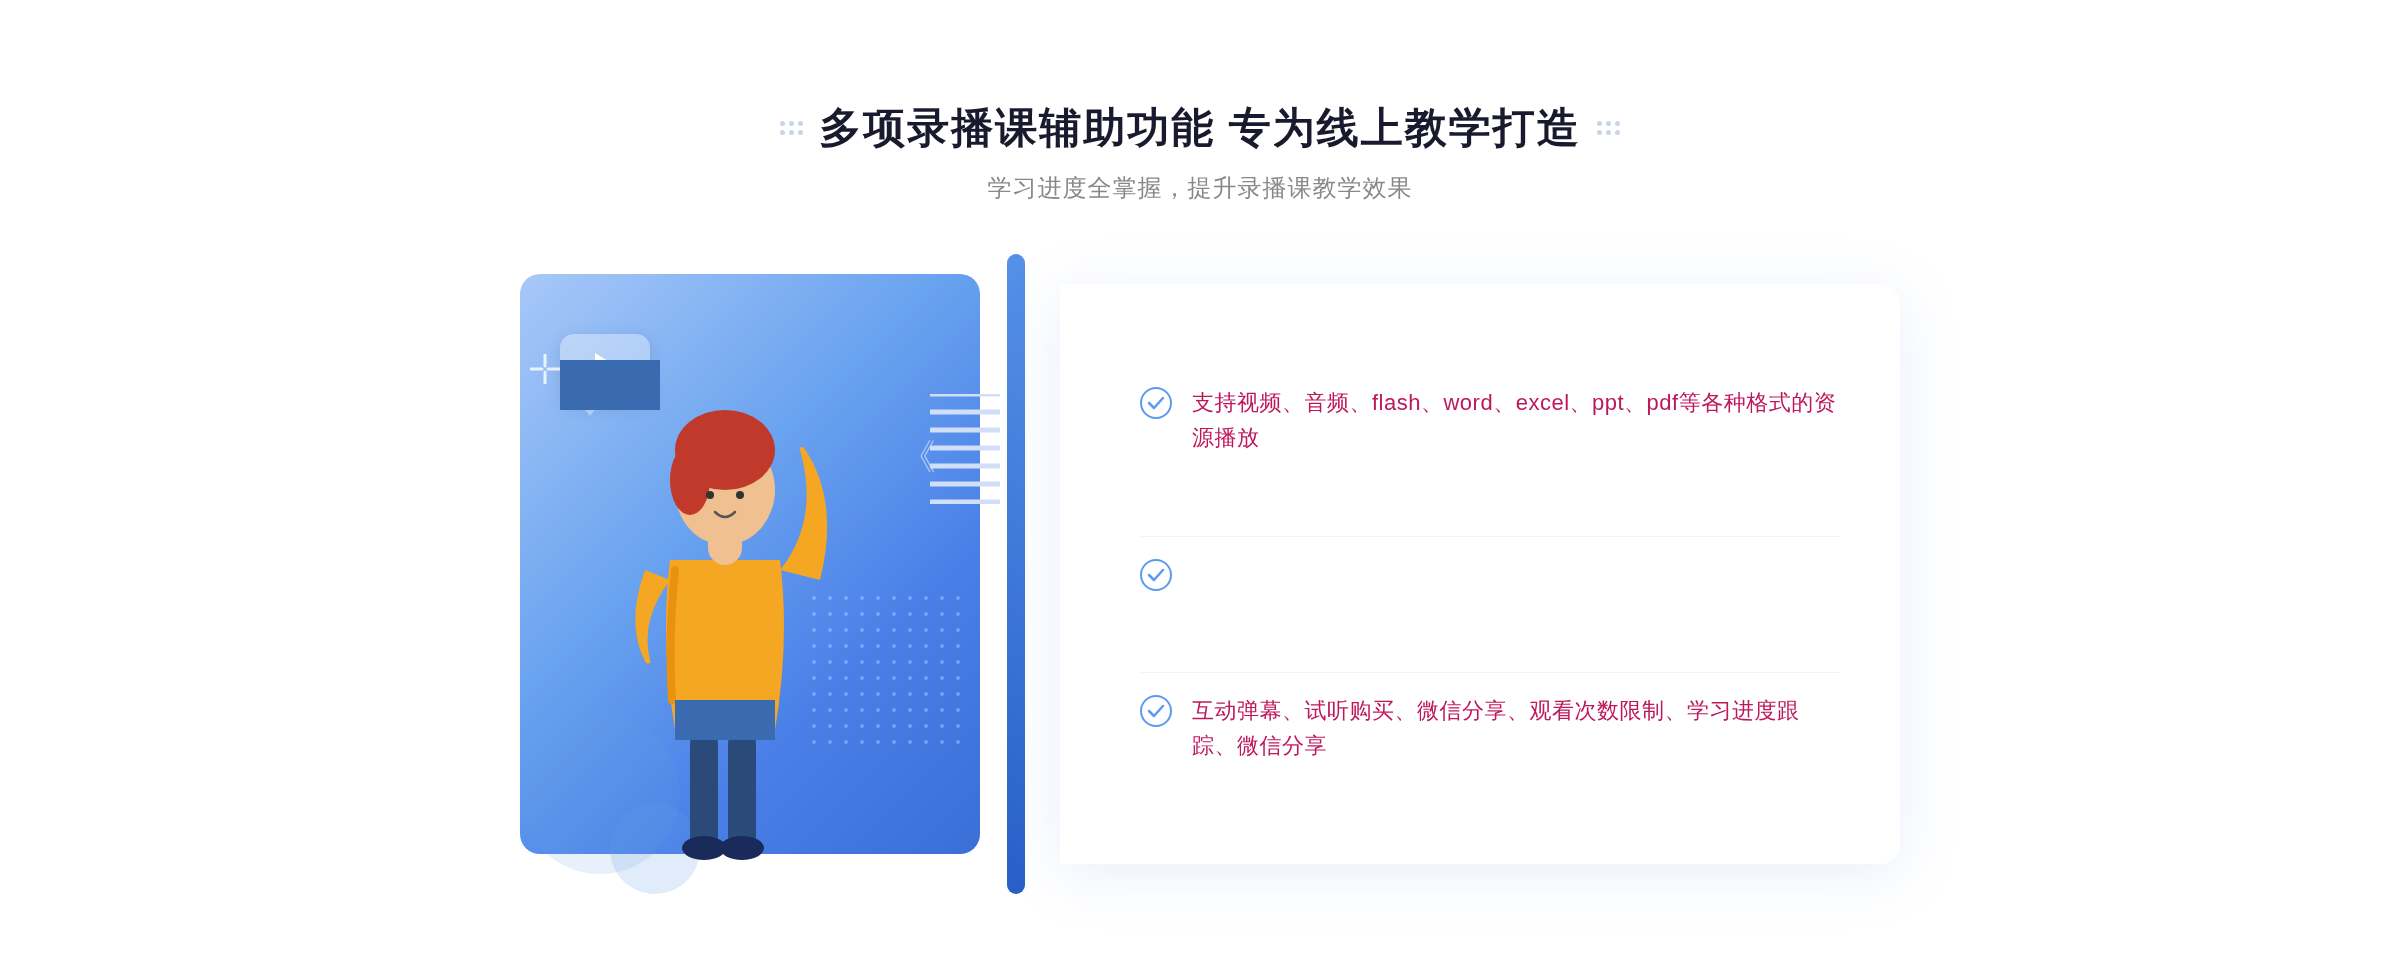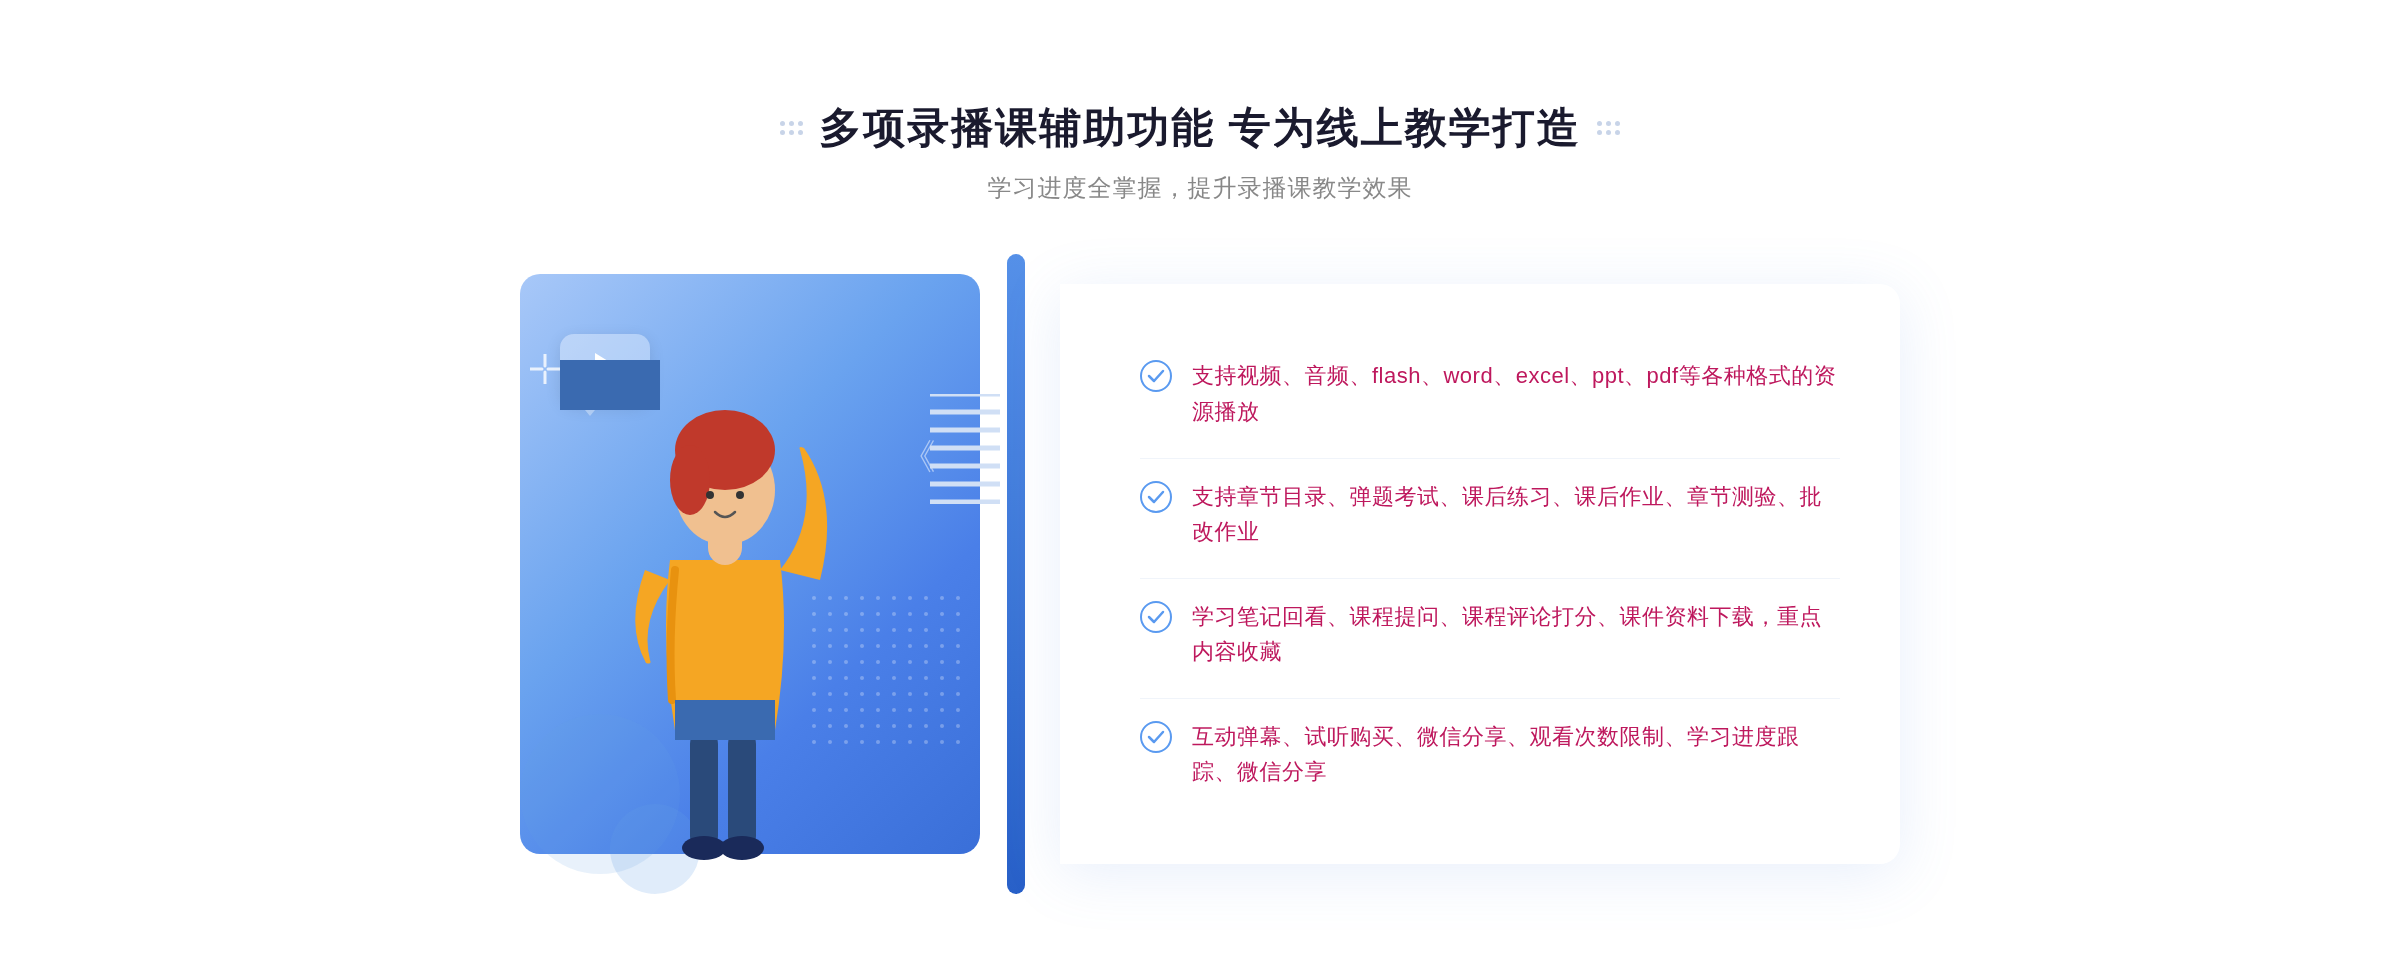--- a/index.html
+++ b/index.html
@@ -302,36 +302,28 @@
           <path d="M9,16 L14,21 L23,11" fill="none" stroke="#5a9af0" stroke-width="2.5" stroke-linecap="round" stroke-linejoin="round"></path>
         </svg>
         <span class="feature-text">支持视频、音频、flash、word、excel、ppt、pdf等各种格式的资源播放</span>
       </div>
 
       <div class="feature-item">
         <svg class="check-icon" viewBox="0 0 32 32">
           <circle cx="16" cy="16" r="15" fill="none" stroke="#5a9af0" stroke-width="2"></circle>
           <path d="M9,16 L14,21 L23,11" fill="none" stroke="#5a9af0" stroke-width="2.5" stroke-linecap="round" stroke-linejoin="round"></path>
         </svg>
-        <span class="feature-text">支持章节目录、弹题考试、课后练习、课后作业、章节测验、批改作业</span>
-      </div>
+      </div>
+
 
       <div class="feature-item">
         <svg class="check-icon" viewBox="0 0 32 32">
           <circle cx="16" cy="16" r="15" fill="none" stroke="#5a9af0" stroke-width="2"></circle>
           <path d="M9,16 L14,21 L23,11" fill="none" stroke="#5a9af0" stroke-width="2.5" stroke-linecap="round" stroke-linejoin="round"></path>
         </svg>
-        <span class="feature-text">学习笔记回看、课程提问、课程评论打分、课件资料下载，重点内容收藏</span>
-      </div>
-
-      <div class="feature-item">
-        <svg class="check-icon" viewBox="0 0 32 32">
-          <circle cx="16" cy="16" r="15" fill="none" stroke="#5a9af0" stroke-width="2"></circle>
-          <path d="M9,16 L14,21 L23,11" fill="none" stroke="#5a9af0" stroke-width="2.5" stroke-linecap="round" stroke-linejoin="round"></path>
-        </svg>
         <span class="feature-text">互动弹幕、试听购买、微信分享、观看次数限制、学习进度跟踪、微信分享</span>
       </div>
 
     </div>
 
   </div>
 
 </div>
 
 </body></html>

